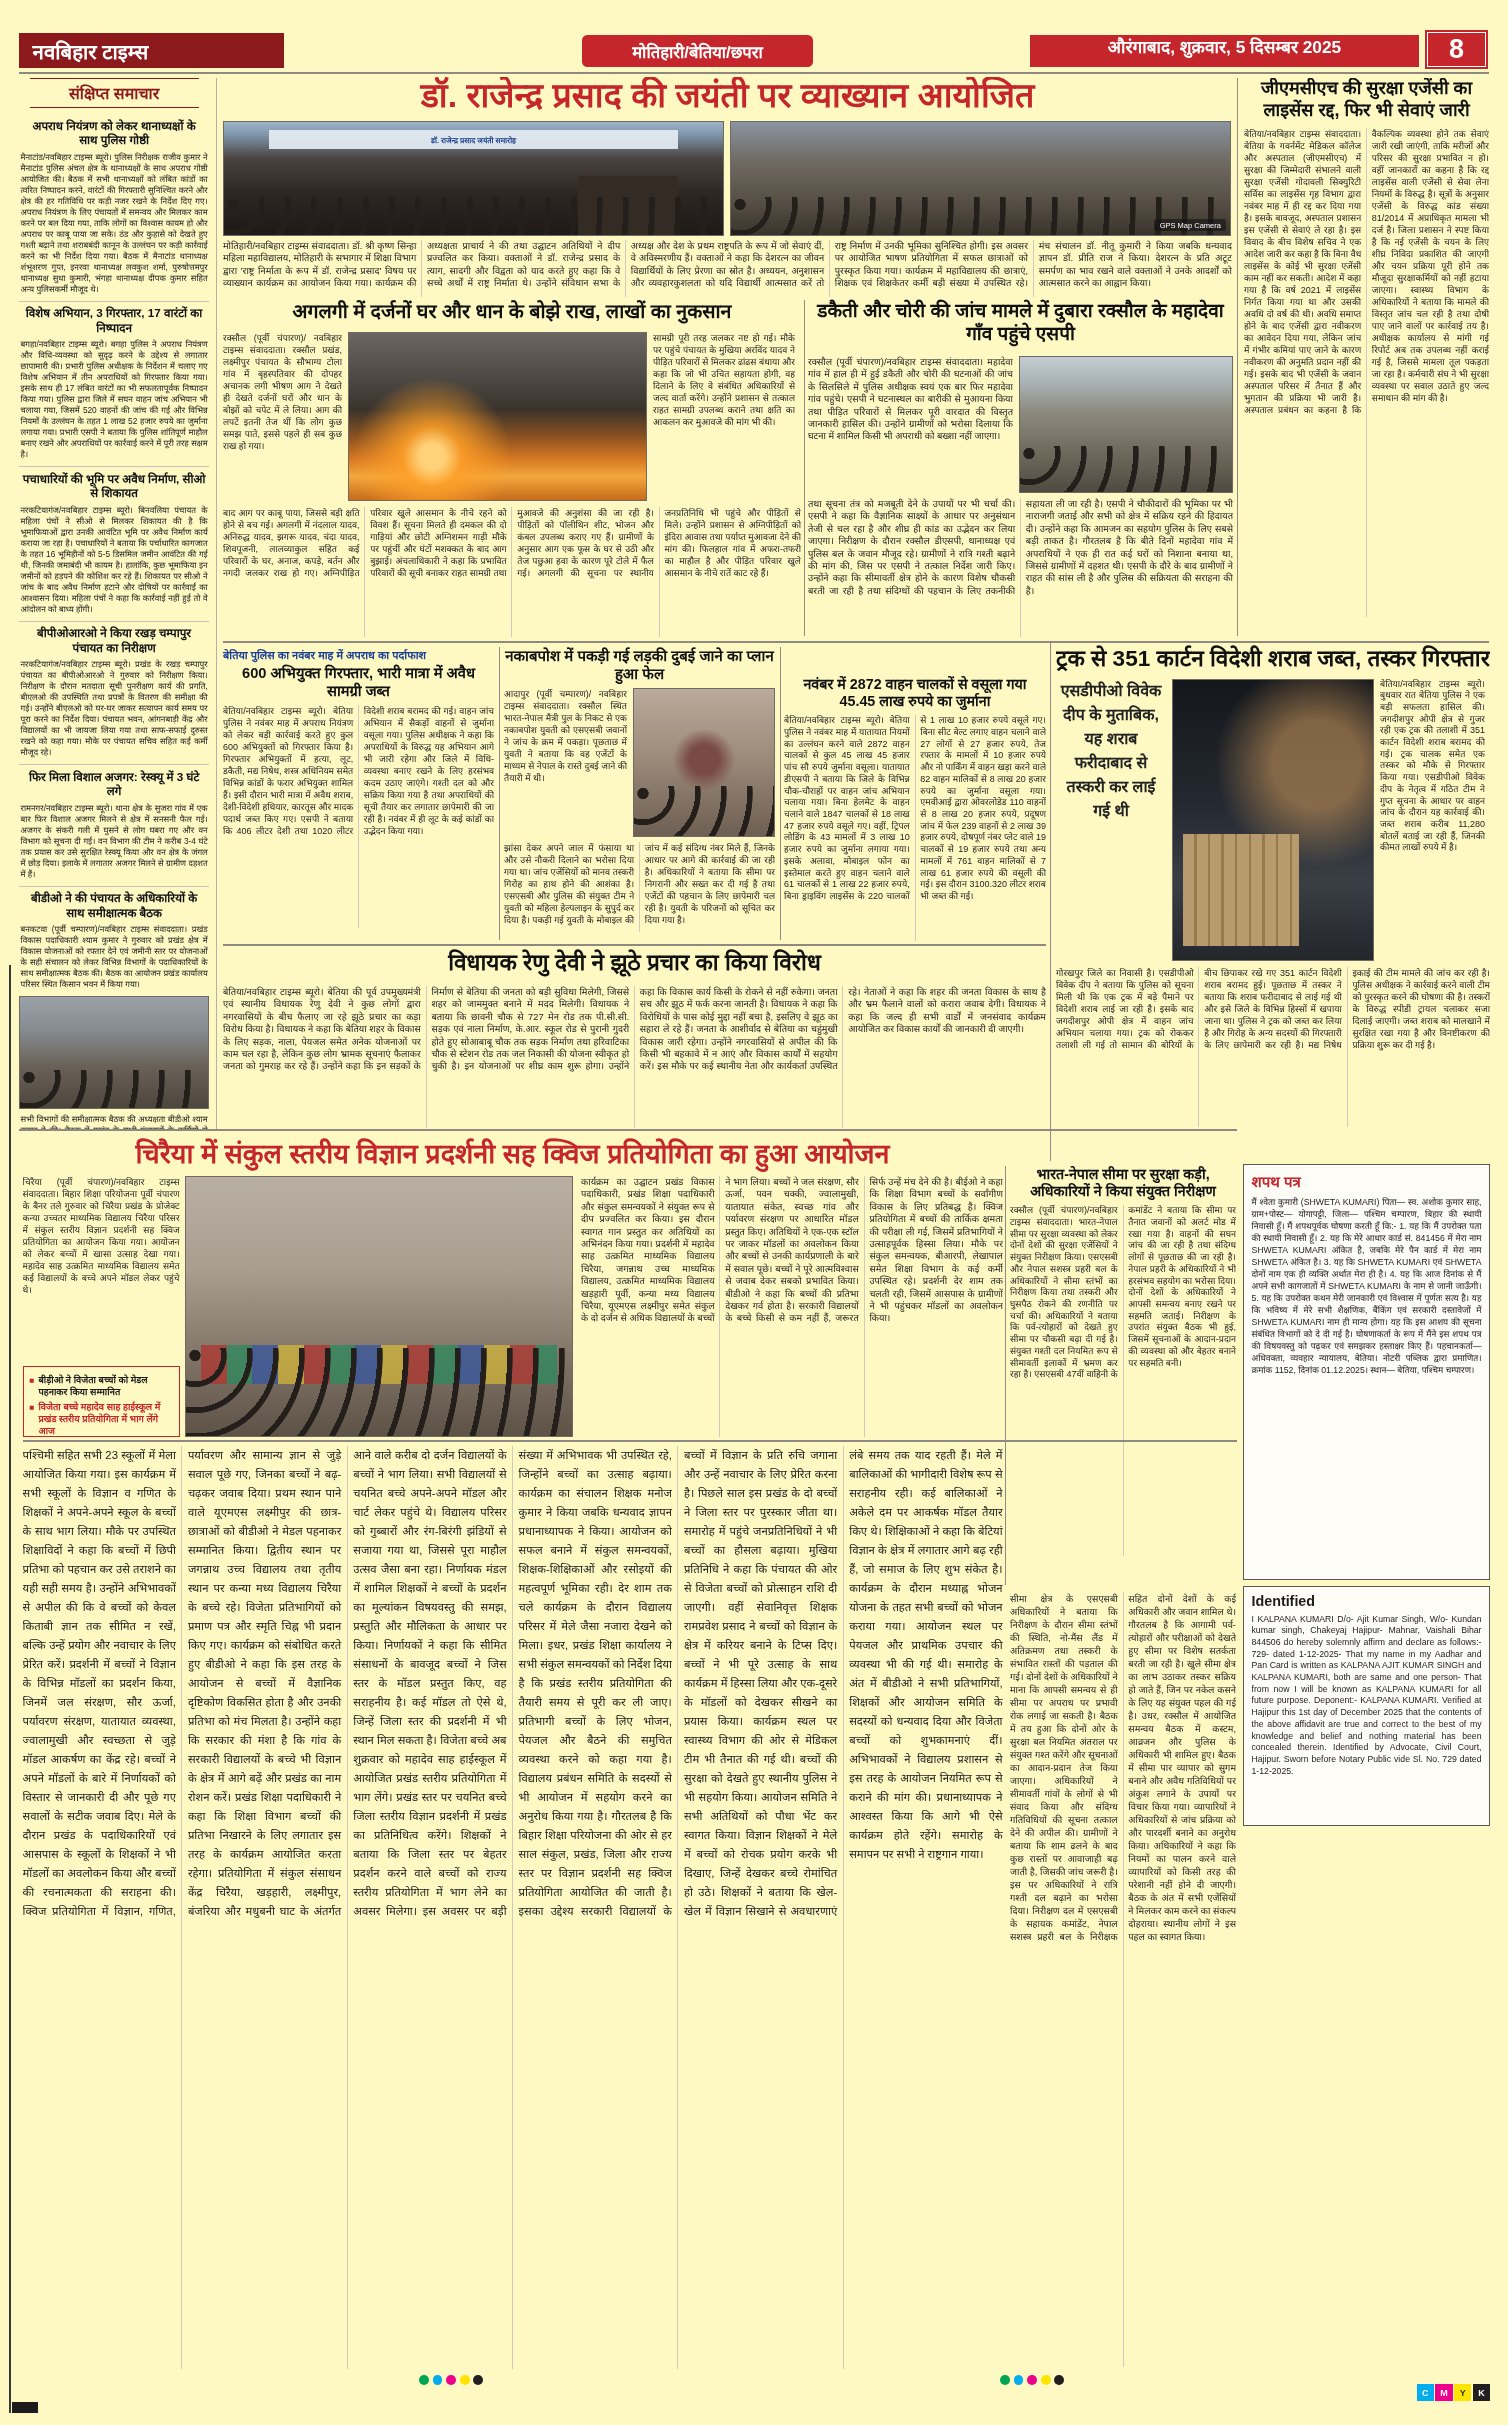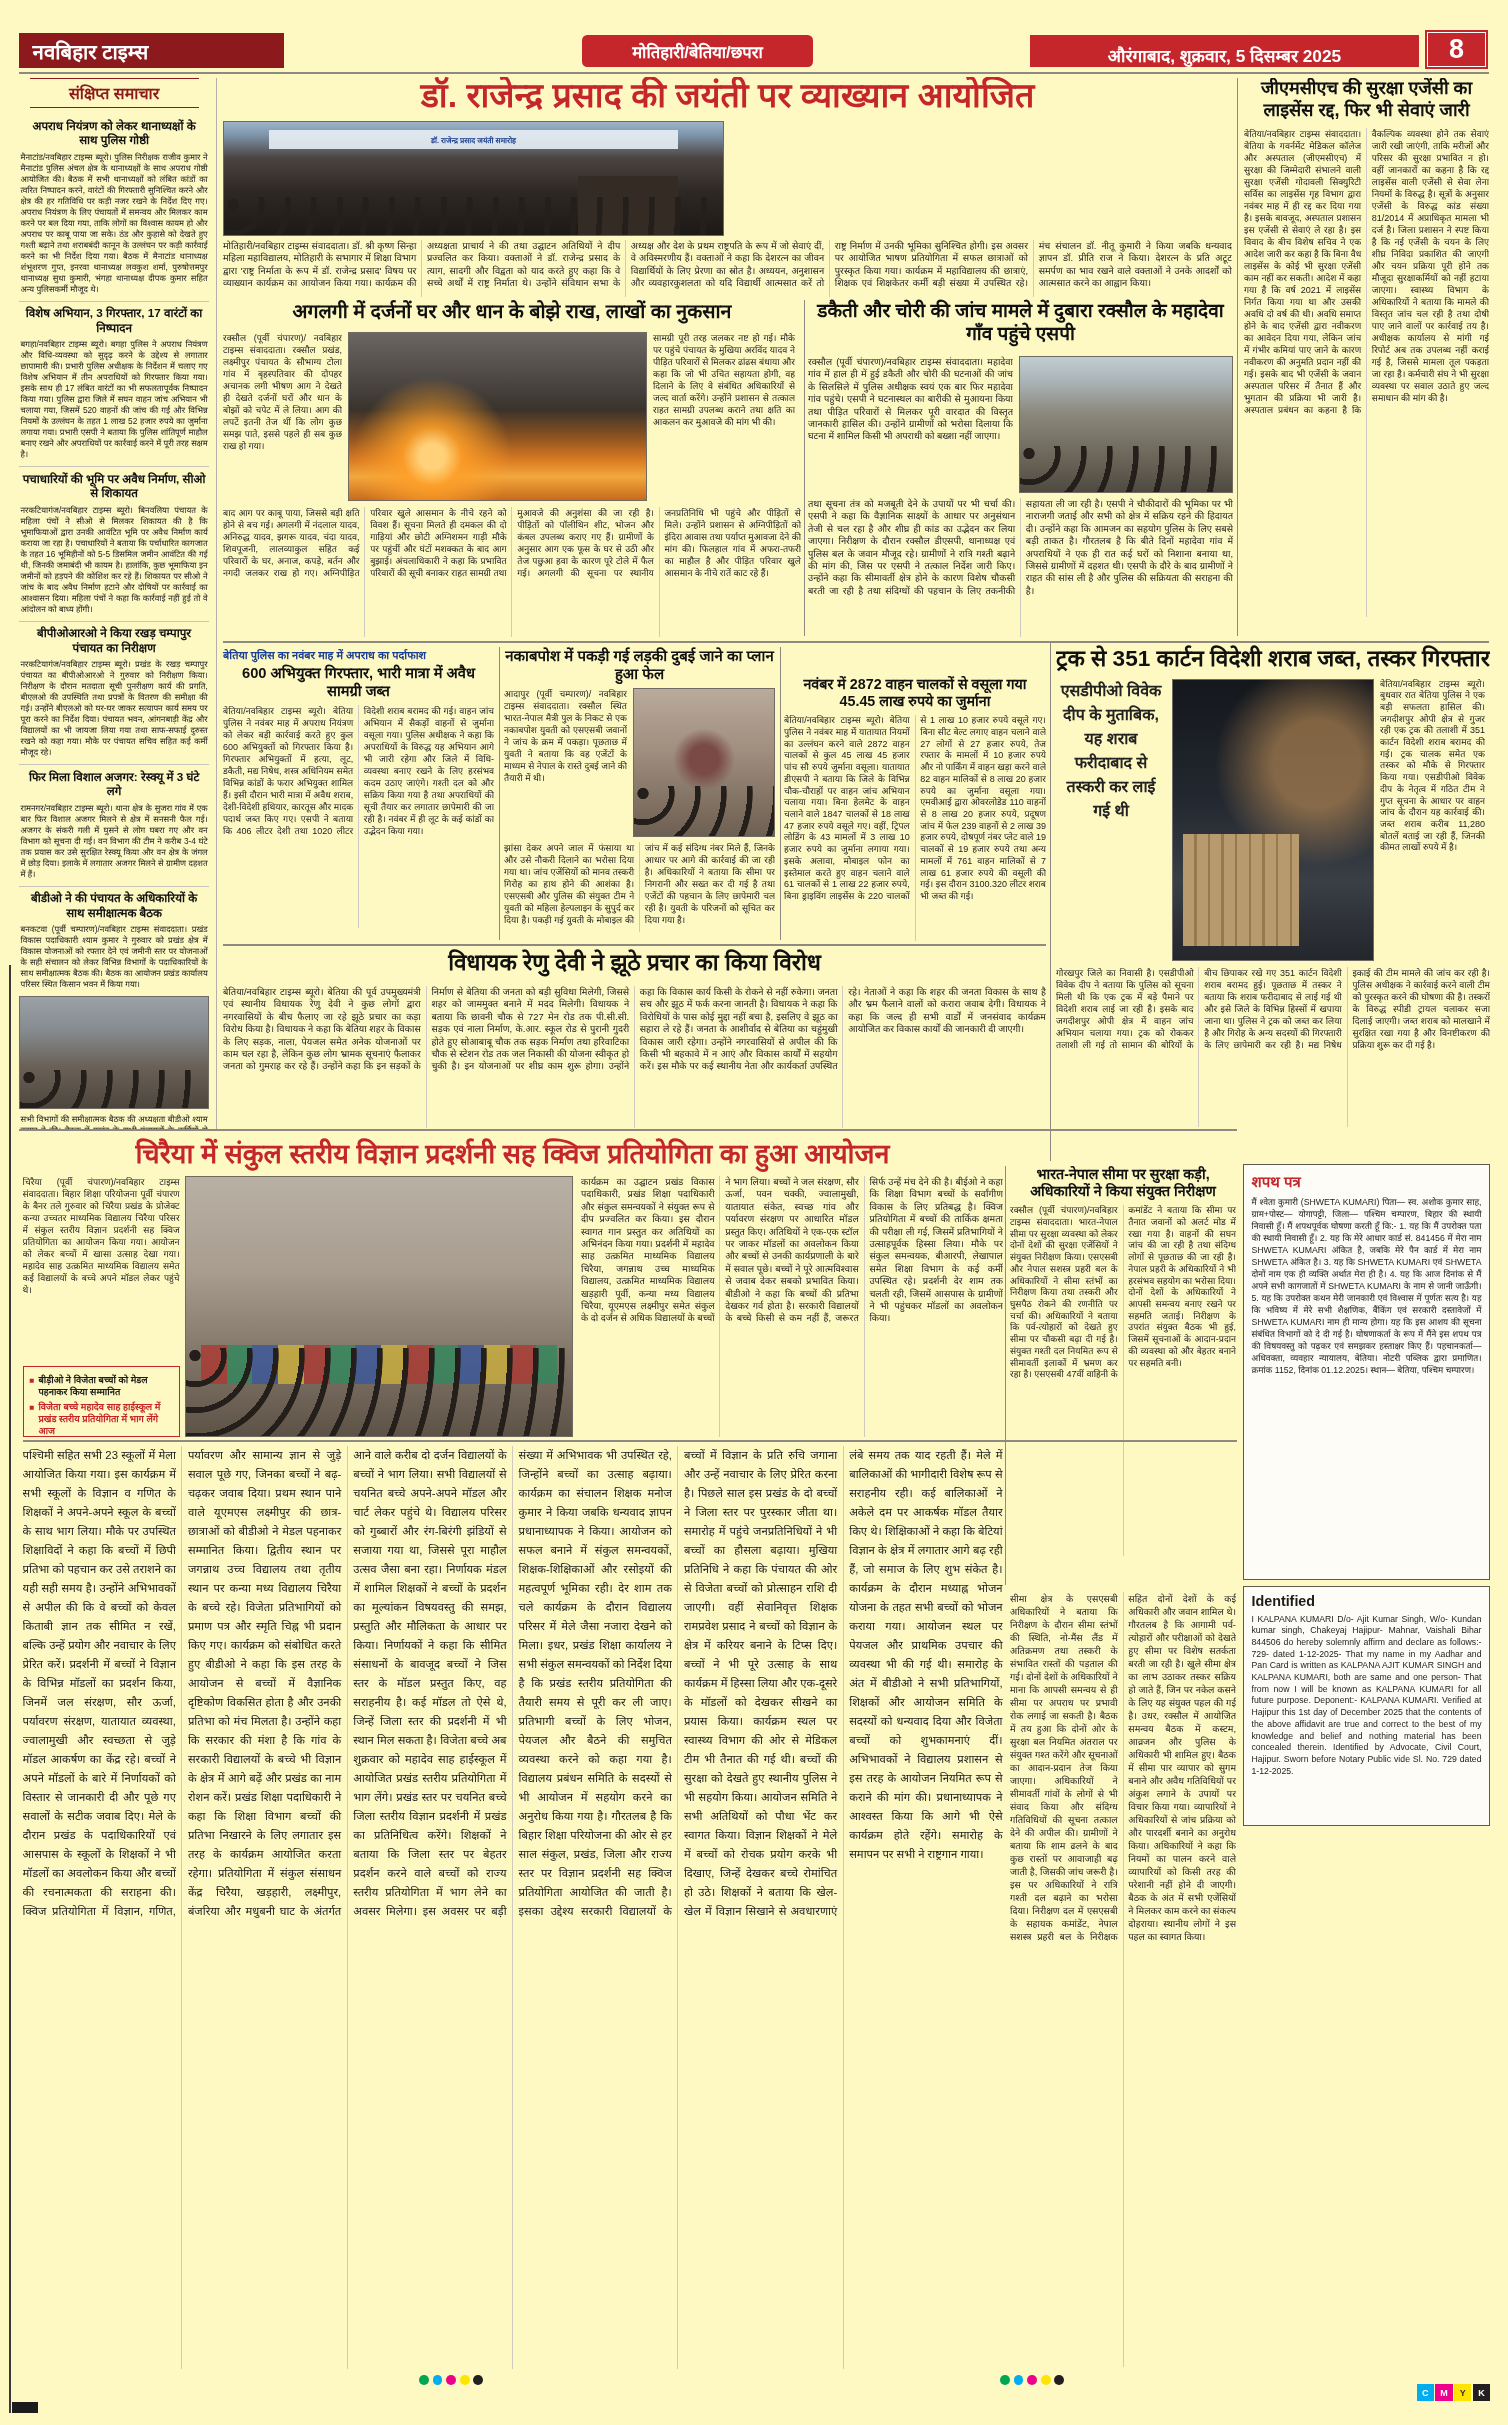--- a/index.html
+++ b/index.html
@@ -46,21 +46,21 @@
 <body>
 
 <div class="page">
 
   <div class="abs bar-dark" style="left:19px;top:33px;width:265px;height:35px;display:flex;align-items:center;padding-left:13.6px">
     <span style="font-size:20.4px;font-weight:bold">नवबिहार टाइम्स</span>
   </div>
   <div class="abs bar" style="left:582px;top:35px;width:231px;height:32px;border-radius:5.3px;display:flex;align-items:center;justify-content:center">
     <span style="font-size:16.6px;font-weight:bold">मोतिहारी/बेतिया/छपरा</span>
   </div>
-  <div class="abs bar" style="left:1030px;top:35px;width:389px;height:32px;display:flex;align-items:flex-end;justify-content:center">
+  <div class="abs bar" style="left:1030px;top:35px;width:389px;height:32px;display:flex;align-items:flex-start;justify-content:center">
     <span style="font-size:17.3px;font-weight:bold">औरंगाबाद, शुक्रवार, 5 दिसम्बर 2025</span>
   </div>
   <div class="abs bar" style="left:1425px;top:30px;width:63px;height:39px;display:flex;align-items:center;justify-content:center;outline:1.5px solid #fff;outline-offset:-3.8px">
     <span style="font-size:27px;font-weight:bold">8</span>
   </div>
   <div class="abs rule" style="left:19px;top:72px;width:1470px;height:1.5px"></div>
 
   <div class="abs" style="left:19px;top:78px;width:198px;height:1051px;border-right:0.8px solid #b5b0a6;padding-right:6.8px">
     <div class="briefs-title">संक्षिप्त समाचार</div>
 
@@ -98,20 +98,24 @@
     <div class="red" style="font-size:34px;font-weight:bold;text-align:center;line-height:1.1">डॉ. राजेन्द्र प्रसाद की जयंती पर व्याख्यान आयोजित</div>
   </div>
   <div class="abs" style="left:223px;top:121px;width:1009px;height:115px;display:flex;gap:6px">
     <div class="photo" style="width:501px;height:115px;background:linear-gradient(180deg,#9db3c8 0%,#7d93a8 12%,#4a4340 32%,#2e2824 62%,#1d1916 100%)">
       <div class="p-banner">
           <span>डॉ. राजेन्द्र प्रसाद जयंती समारोह</span>
         </div>
       <div class="p-podium"></div>
       <div class="p-crowd"></div>
     </div>
+    <div class="photo" style="width:501px;height:115px;background:linear-gradient(180deg,#8a94a0 0%,#6f6a62 35%,#564e44 72%,#3a342c 100%)">
+      <div class="p-crowd"></div>
+      <div class="gps-badge">GPS Map Camera</div>
+    </div>
   </div>
   <div class="abs cols5 body125 jt" style="left:223px;top:240px;width:1009px;height:57px">मोतिहारी/नवबिहार टाइम्स संवाददाता। डॉ. श्री कृष्ण सिन्हा महिला महाविद्यालय, मोतिहारी के सभागार में शिक्षा विभाग द्वारा 'राष्ट्र निर्माता के रूप में डॉ. राजेन्द्र प्रसाद' विषय पर व्याख्यान कार्यक्रम का आयोजन किया गया। कार्यक्रम की अध्यक्षता प्राचार्य ने की तथा उद्घाटन अतिथियों ने दीप प्रज्वलित कर किया। वक्ताओं ने डॉ. राजेन्द्र प्रसाद के त्याग, सादगी और विद्वता को याद करते हुए कहा कि वे सच्चे अर्थों में राष्ट्र निर्माता थे। उन्होंने संविधान सभा के अध्यक्ष और देश के प्रथम राष्ट्रपति के रूप में जो सेवाएं दीं, वे अविस्मरणीय हैं। वक्ताओं ने कहा कि देशरत्न का जीवन विद्यार्थियों के लिए प्रेरणा का स्रोत है। अध्ययन, अनुशासन और व्यवहारकुशलता को यदि विद्यार्थी आत्मसात करें तो राष्ट्र निर्माण में उनकी भूमिका सुनिश्चित होगी। इस अवसर पर आयोजित भाषण प्रतियोगिता में सफल छात्राओं को पुरस्कृत किया गया। कार्यक्रम में महाविद्यालय की छात्राएं, शिक्षक एवं शिक्षकेतर कर्मी बड़ी संख्या में उपस्थित रहे। मंच संचालन डॉ. नीतू कुमारी ने किया जबकि धन्यवाद ज्ञापन डॉ. प्रीति राज ने किया। देशरत्न के प्रति अटूट समर्पण का भाव रखने वाले वक्ताओं ने उनके आदर्शों को आत्मसात करने का आह्वान किया।</div>
 
   <div class="abs rule" style="left:1237px;top:78px;width:0.8px;height:558px"></div>
   <div class="abs" style="left:1244px;top:78px;width:245px;height:558px">
     <div class="h-black" style="font-size:18px;margin-bottom:6px">जीएमसीएच की सुरक्षा एजेंसी का लाइसेंस रद्द, फिर भी सेवाएं जारी</div>
     <div class="cols2 body12 jt" style="height:489px">बेतिया/नवबिहार टाइम्स संवाददाता। बेतिया के गवर्नमेंट मेडिकल कॉलेज और अस्पताल (जीएमसीएच) में सुरक्षा की जिम्मेदारी संभालने वाली सुरक्षा एजेंसी गोदावली सिक्युरिटी सर्विस का लाइसेंस गृह विभाग द्वारा नवंबर माह में ही रद्द कर दिया गया है। इसके बावजूद, अस्पताल प्रशासन इस एजेंसी से सेवाएं ले रहा है। इस विवाद के बीच विशेष सचिव ने एक आदेश जारी कर कहा है कि बिना वैध लाइसेंस के कोई भी सुरक्षा एजेंसी काम नहीं कर सकती। आदेश में कहा गया है कि वर्ष 2021 में लाइसेंस निर्गत किया गया था और उसकी अवधि दो वर्ष की थी। अवधि समाप्त होने के बाद एजेंसी द्वारा नवीकरण का आवेदन दिया गया, लेकिन जांच में गंभीर कमियां पाए जाने के कारण नवीकरण की अनुमति प्रदान नहीं की गई। इसके बाद भी एजेंसी के जवान अस्पताल परिसर में तैनात हैं और भुगतान की प्रक्रिया भी जारी है। अस्पताल प्रबंधन का कहना है कि वैकल्पिक व्यवस्था होने तक सेवाएं जारी रखी जाएंगी, ताकि मरीजों और परिसर की सुरक्षा प्रभावित न हो। वहीं जानकारों का कहना है कि रद्द लाइसेंस वाली एजेंसी से सेवा लेना नियमों के विरुद्ध है। सूत्रों के अनुसार एजेंसी के विरुद्ध कांड संख्या 81/2014 में अप्राधिकृत मामला भी दर्ज है। जिला प्रशासन ने स्पष्ट किया है कि नई एजेंसी के चयन के लिए शीघ्र निविदा प्रकाशित की जाएगी और चयन प्रक्रिया पूरी होने तक मौजूदा सुरक्षाकर्मियों को नहीं हटाया जाएगा। स्वास्थ्य विभाग के अधिकारियों ने बताया कि मामले की विस्तृत जांच चल रही है तथा दोषी पाए जाने वालों पर कार्रवाई तय है। अधीक्षक कार्यालय से मांगी गई रिपोर्ट अब तक उपलब्ध नहीं कराई गई है, जिससे मामला तूल पकड़ता जा रहा है। कर्मचारी संघ ने भी सुरक्षा व्यवस्था पर सवाल उठाते हुए जल्द समाधान की मांग की है।</div>
   </div>
 
   <div class="abs" style="left:223px;top:300px;width:578px;height:29px">

